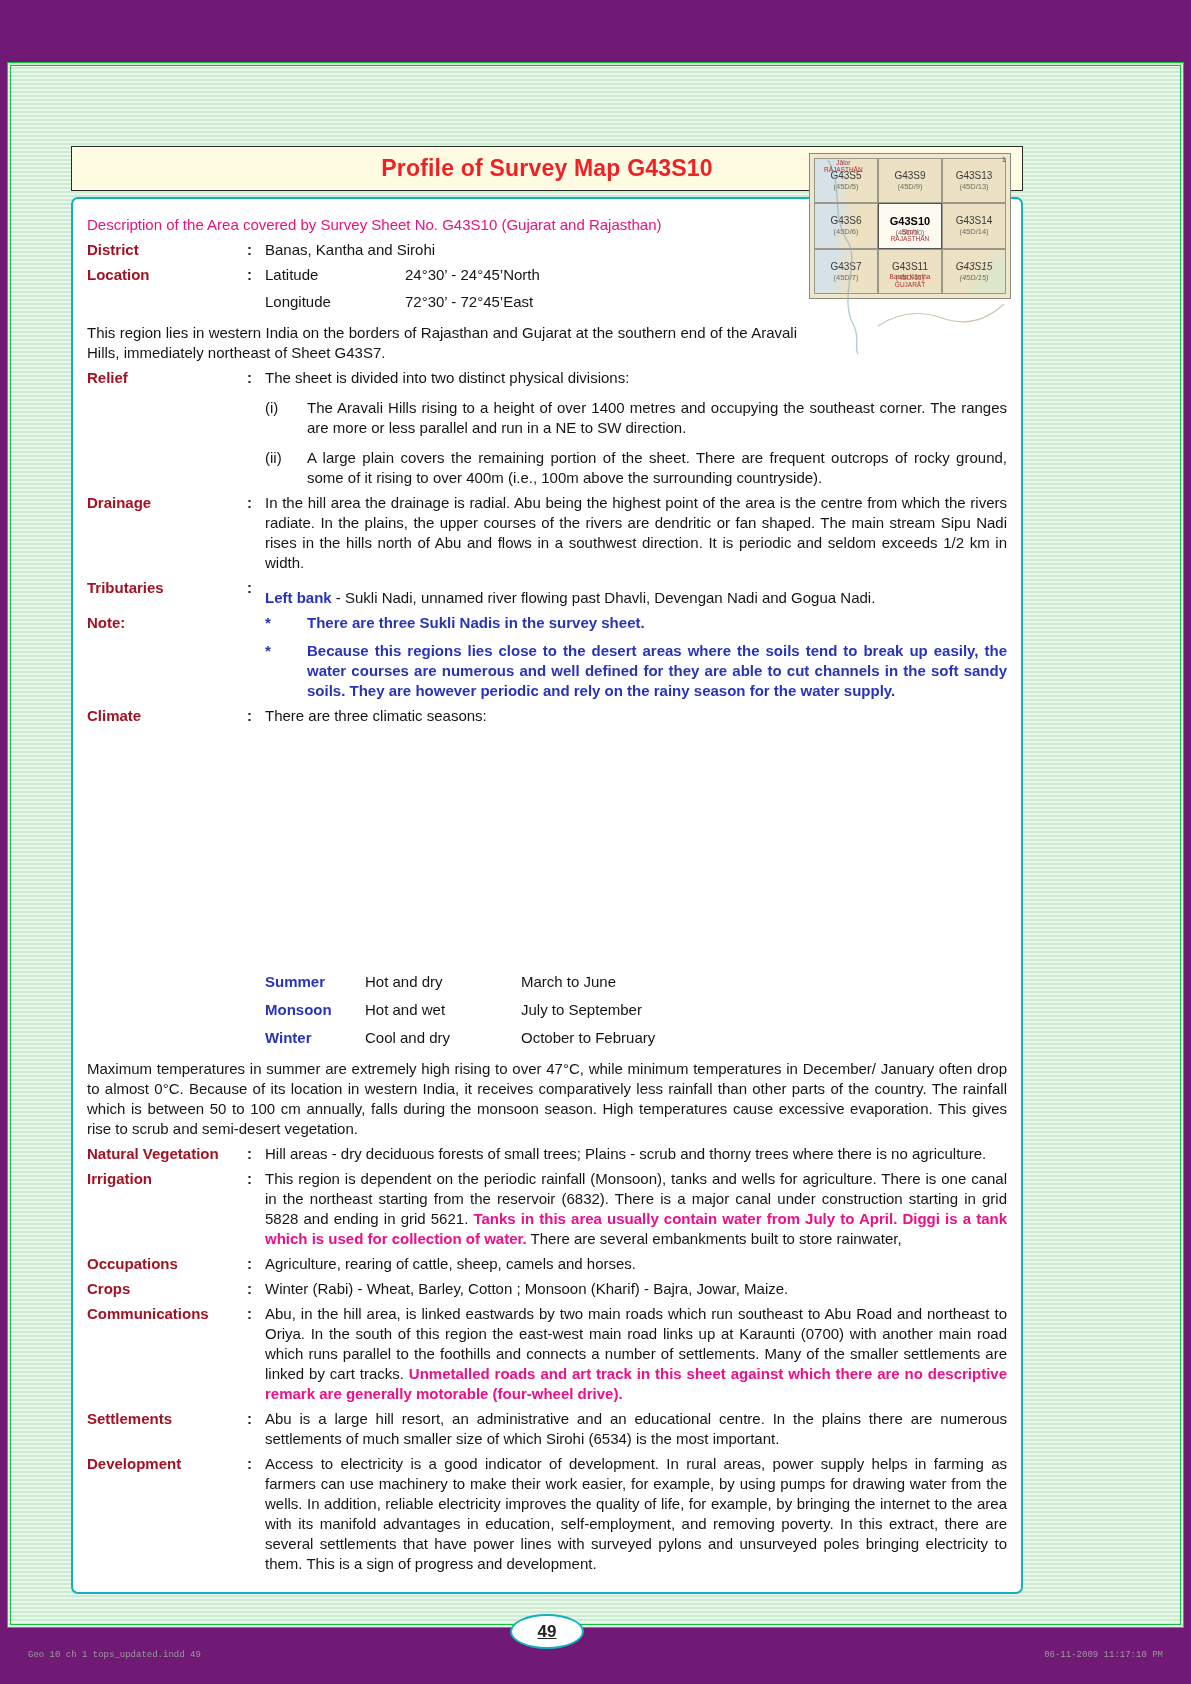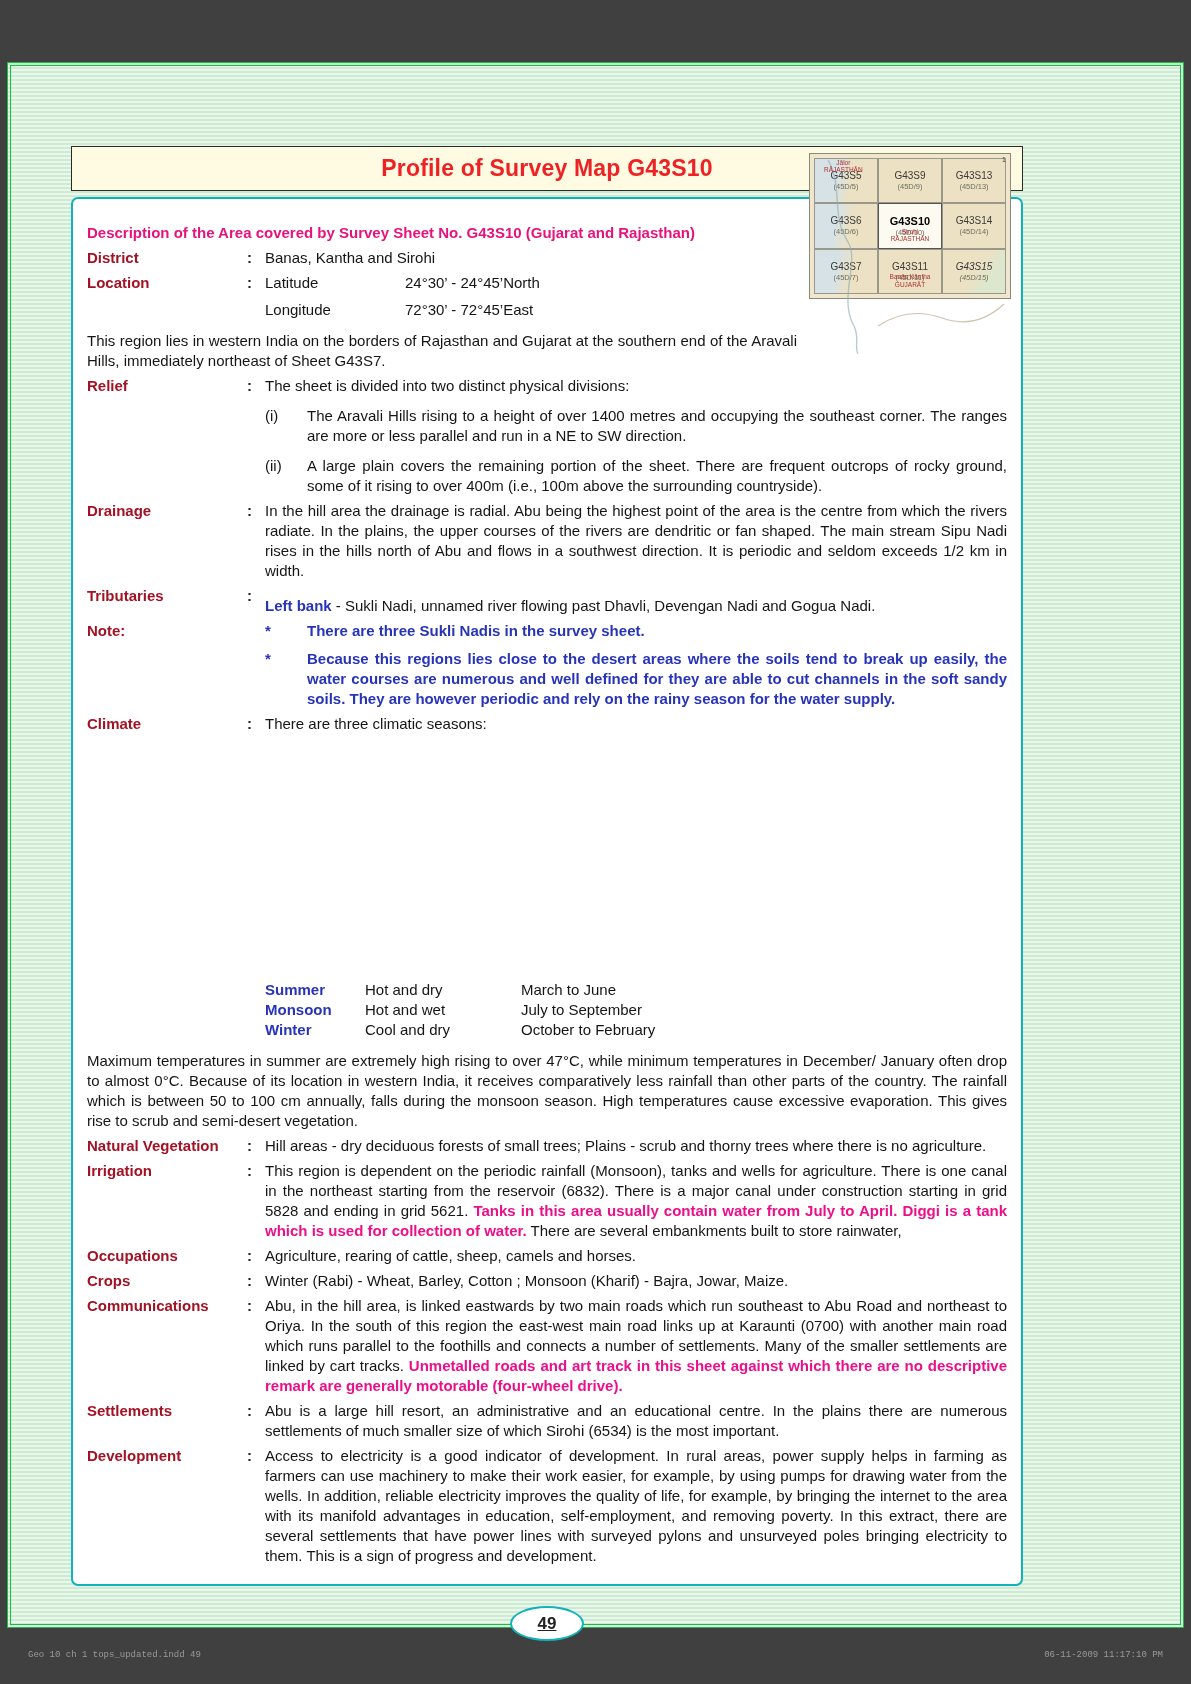--- a/index.html
+++ b/index.html
@@ -1,19 +1,19 @@
 <!DOCTYPE html>
 <html><head>
 <meta charset="utf-8">
 <style>
   * { margin:0; padding:0; box-sizing:border-box; }
   html,body { background:#000; }
   body { font-family:"Liberation Sans", sans-serif; }
 
-  .page { position:relative; width:1191px; height:1684px; background:#404040; overflow:hidden;padding-left:27px; }
+  .page { position:relative; width:1191px; height:1684px; background:#701a75; overflow:hidden;padding-left:27px; }
 
   .panel {
     position:absolute; left:7px; right:7px; top:62px; bottom:56px;
     background:repeating-linear-gradient(to bottom,#cdeccf 0px,#cdeccf 2px,#e9f7ee 2px,#e9f7ee 4px);
     border:1px solid #12c23c;
     outline:1px solid #12c23c; outline-offset:-4px;
   }
 
   .card { position:absolute; left:63px; top:83px; width:952px; }
 
@@ -23,21 +23,21 @@
   }
   .page-title { color:#ee2124; font-weight:bold; font-size:23px; letter-spacing:.2px; }
 
   .content {
     margin-top:6px; background:#fff; border:2px solid #12b2ba; border-radius:7px;
     padding:14px 14px 18px 14px; position:relative;
     font-size:15px; line-height:20px; color:#151515;
   }
 
   .narrow { margin-right:210px; }
-  .heading { color:#e8127c; font-weight:bold; margin-top:10px; }
+  .heading { color:#e8127c; font-weight:normal; margin-top:2px; }
 
   .row { display:grid; grid-template-columns:160px 18px 1fr; margin-top:5px; align-items:start; }
   .lbl { color:#a31224; font-weight:bold; }
   .colon { font-weight:bold; color:#222; }
   .val { text-align:justify; }
   .para { margin-top:11px; text-align:justify; }
   .just { text-align:justify; }
 
   .blue { color:#2834b8; }
   .bold { font-weight:bold; }
@@ -45,21 +45,21 @@
 
   .loc-row { display:grid; grid-template-columns:140px auto; }
   .loc-row + .loc-row { margin-top:7px; }
 
   .sub-item { display:grid; grid-template-columns:42px 1fr; margin-top:10px; }
   .note-item { display:grid; grid-template-columns:42px 1fr; }
   .note-item + .note-item { margin-top:8px; }
 
   .climate-content { display:flex;flex-direction:column; }
   .climate-intro { flex:0 0 266px; }
-  .seasons { display:grid; grid-template-columns:100px 156px auto; flex:1; }
+  .seasons { display:grid; grid-template-columns:100px 156px auto; row-gap:8px; flex:1; }
 
   
   .map-inset {
     position:absolute; top:7px; right:12px; width:202px; height:146px;
     background:#efe6cd; border:1px solid #8a8a78; z-index:5; padding:4px;
   }
   .map-grid { width:100%; height:100%; display:grid; grid-template-rows:repeat(3,1fr); grid-template-columns:repeat(3,1fr); position:relative; z-index:2; }
   .map-cell {
     border:0.5px solid #9a988a; background:#ece1c3;
     display:flex; flex-direction:column; align-items:center; justify-content:center;

